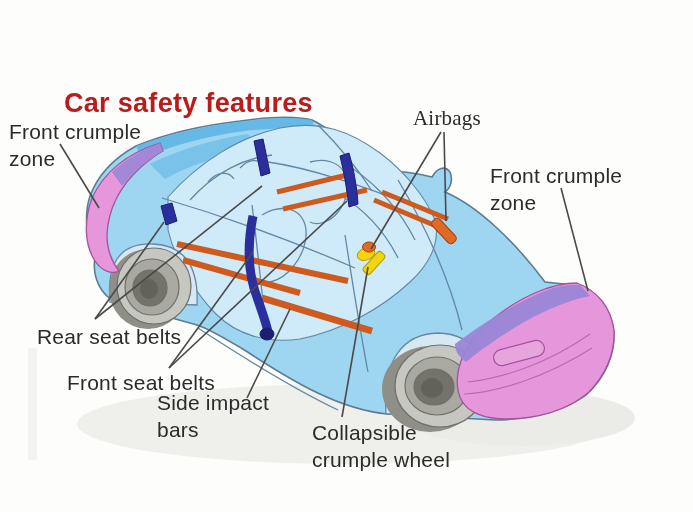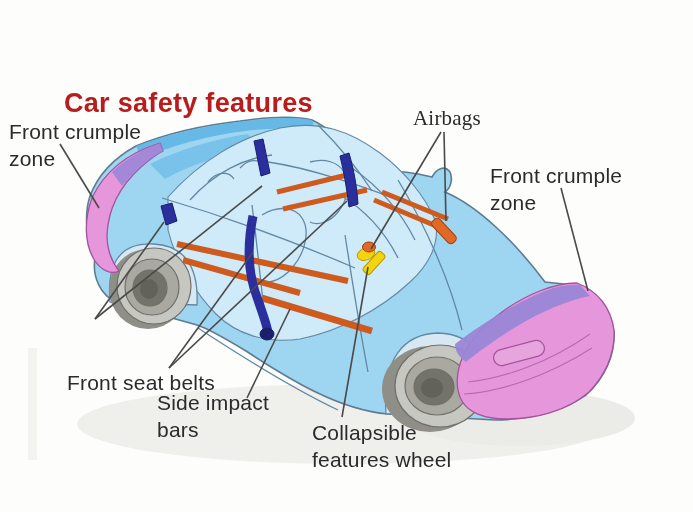--- a/index.html
+++ b/index.html
@@ -151,20 +151,21 @@
 </svg>
 
 <div class="title">Car safety features</div>
 
 <div class="label" style="left:9px;top:118px;width:150px;">Front crumple zone</div>
 
 <div class="label" style="left:413px;top:105px;font-family:Liberation Serif, serif;">Airbags</div>
 
 <div class="label" style="left:490px;top:162px;width:155px;">Front crumple zone</div>
 
+<div class="label" style="left:37px;top:323px;">Rear seat belts</div>
 
 <div class="label" style="left:67px;top:369px;">Front seat belts</div>
 
 <div class="label" style="left:157px;top:389px;width:135px;">Side impact bars</div>
 
-<div class="label" style="left:312px;top:419px;width:165px;">Collapsible features wheel</div>
+<div class="label" style="left:312px;top:419px;width:165px;">Collapsible crumple wheel</div>
 
 </div>
 
 </body></html>

